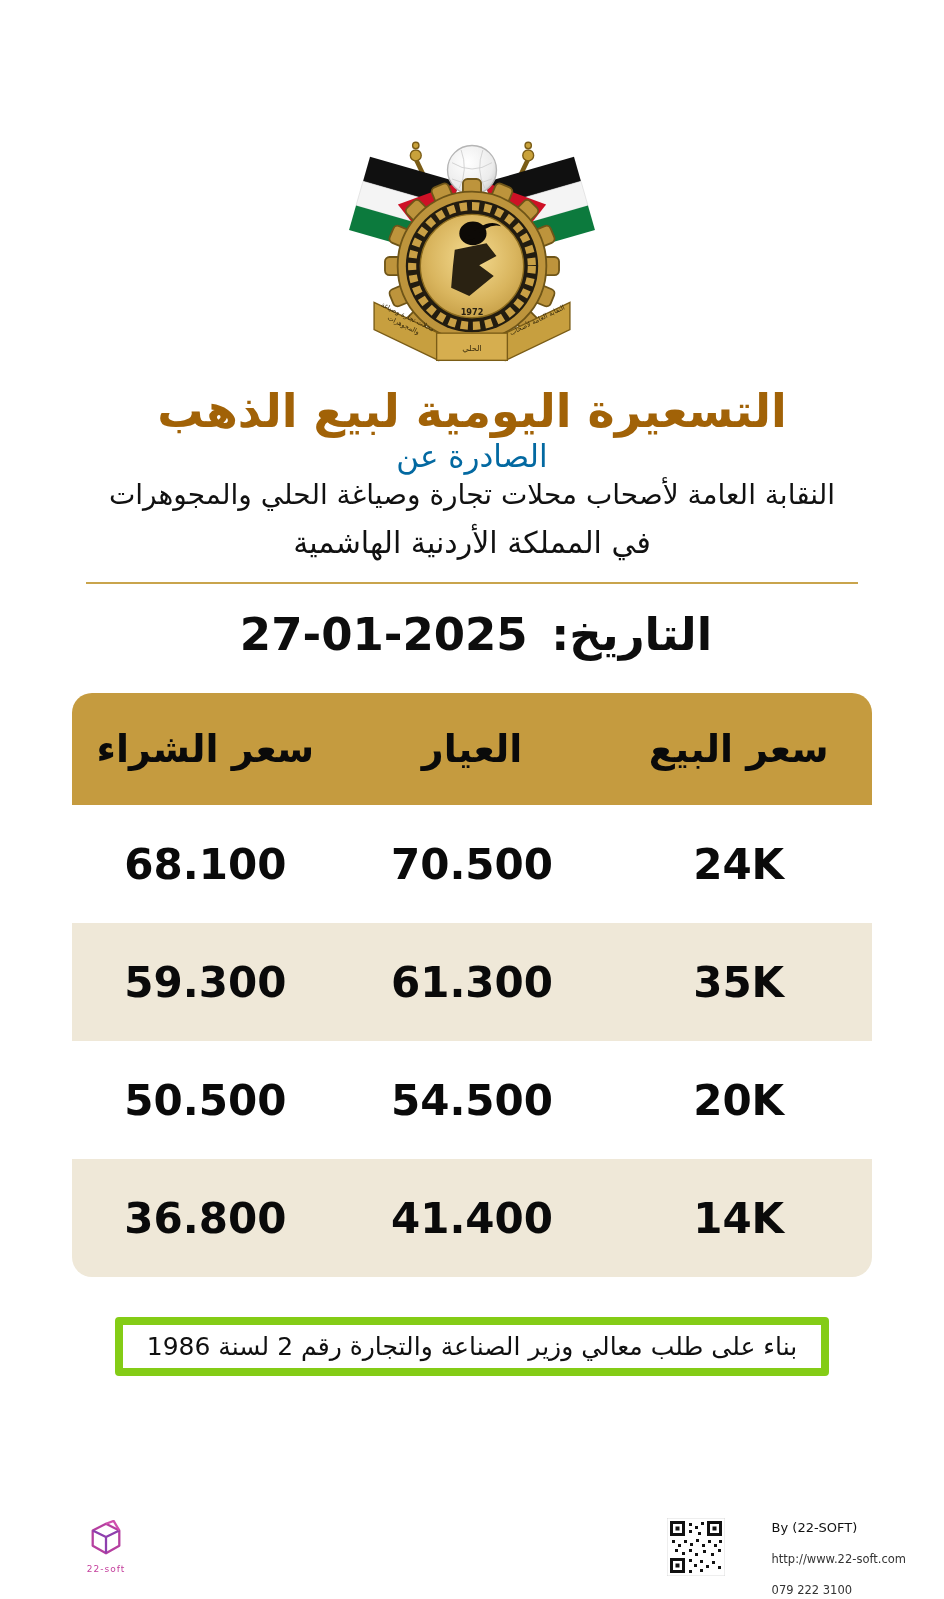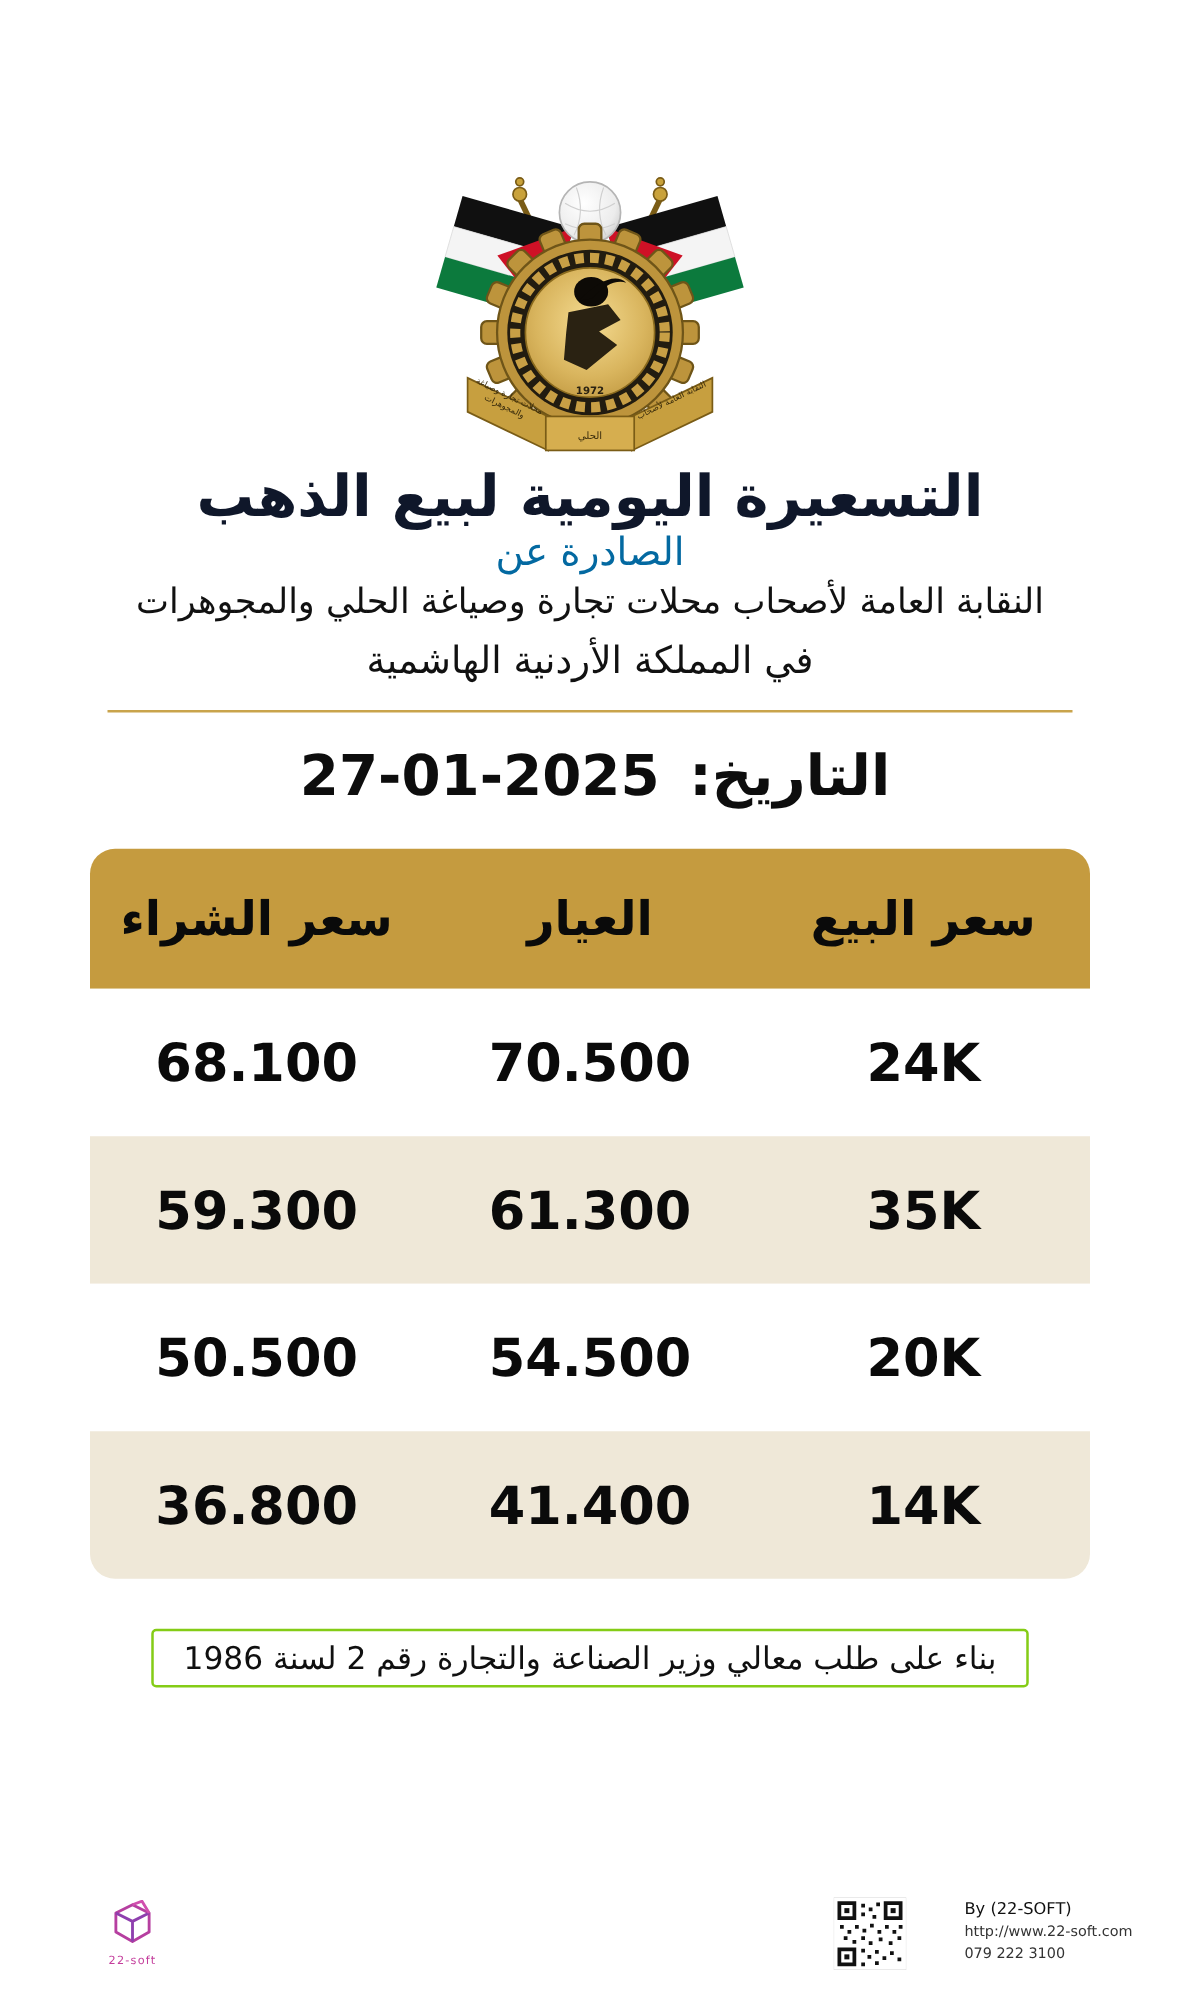--- a/index.html
+++ b/index.html
@@ -11,21 +11,21 @@
     color:#0d0d0d;
     position:relative;
     overflow:hidden;
   }
   .page { width:944px; height:1599px; position:relative; direction:rtl; }
 
   
   .logo-wrap { width:272px; margin:128px auto 0; text-align:center; }
 
   
-  .title   { text-align:center; font-size:46px; font-weight:bold; color:#0f172a; }
+  .title   { margin-top:14px; text-align:center; font-size:46px; font-weight:bold; color:#a16207; }
   .issued  { text-align:center; font-size:31px; color:#0369a1; }
   .org     { margin-top:4px;  text-align:center; font-size:28px; color:#111111; }
   .country { margin-top:14px; text-align:center; font-size:30px; color:#111111; }
   .gold-line { width:772px; border:none; border-top:2px solid #c9a44c; margin:22px auto 0; }
   .date-line { margin-top:24px; text-align:center; font-size:45px; font-weight:bold; }
   .date-line .date-num { margin:0 8px; }
 
   
   .price-table { width:800px; margin:32px auto 0; }
   .t-head {
@@ -40,36 +40,36 @@
     font-size:42px; font-weight:bold; color:#0a0a0a;
     background:#ffffff;
   }
   .t-body .t-row:nth-child(even) { background:#efe8d8; }
   .t-body .t-row:last-child { border-radius:0 0 20px 20px; }
   .cell { text-align:center; }
 
   
   .note-box {
     margin:40px auto 0; width:fit-content;
-    border:2px solid #84cc16; border-radius:4px;
+    border:8px solid #84cc16; border-radius:4px;
     padding:7px 24px; font-size:25px; color:#101010;
     text-align:center;
   }
 
   
   .maker-logo {
     position:absolute; left:76px; top:1392px; width:60px;
     text-align:center; direction:ltr;
   }
   .maker-name { display:block; margin-top:2px; font-size:9px; color:#c43e9c; letter-spacing:1px; }
   .credits {
     position:absolute; right:38px; top:1390px;
     display:flex; gap:8px; direction:ltr; align-items:flex-start;
   }
-  .credit-lines { display:flex; flex-direction:column; gap:3px; padding-top:2px;margin-left:39px; }
+  .credit-lines { display:flex; flex-direction:column; gap:17px; padding-top:2px;margin-left:39px; }
   .credit-by   { font-size:13px; color:#111; }
   .credit-url  { font-size:11.5px; color:#333; }
   .credit-phone{ font-size:11.5px; color:#333; }
 </style>
 </head>
 <body>
 
 <div class="page">
 
   <div class="logo-wrap">

